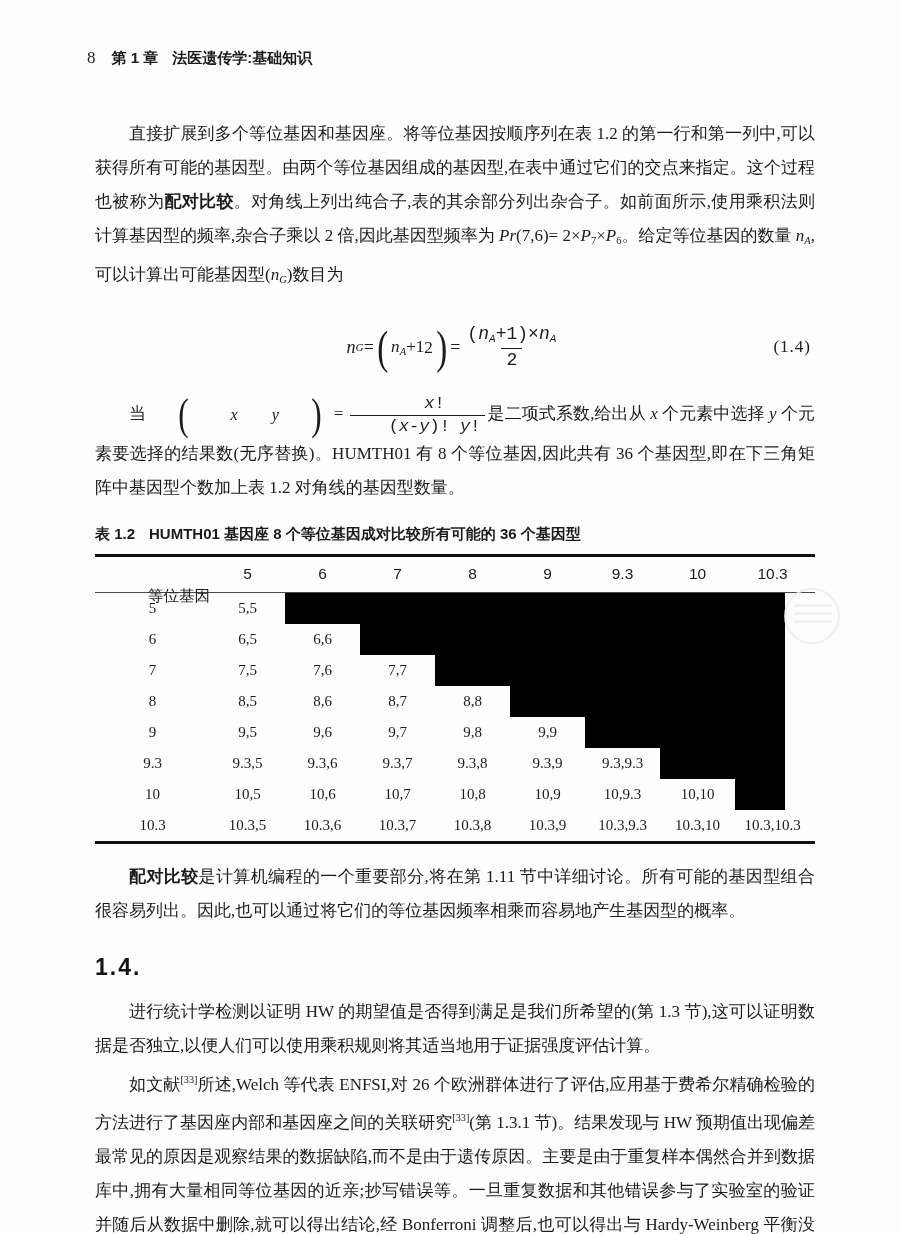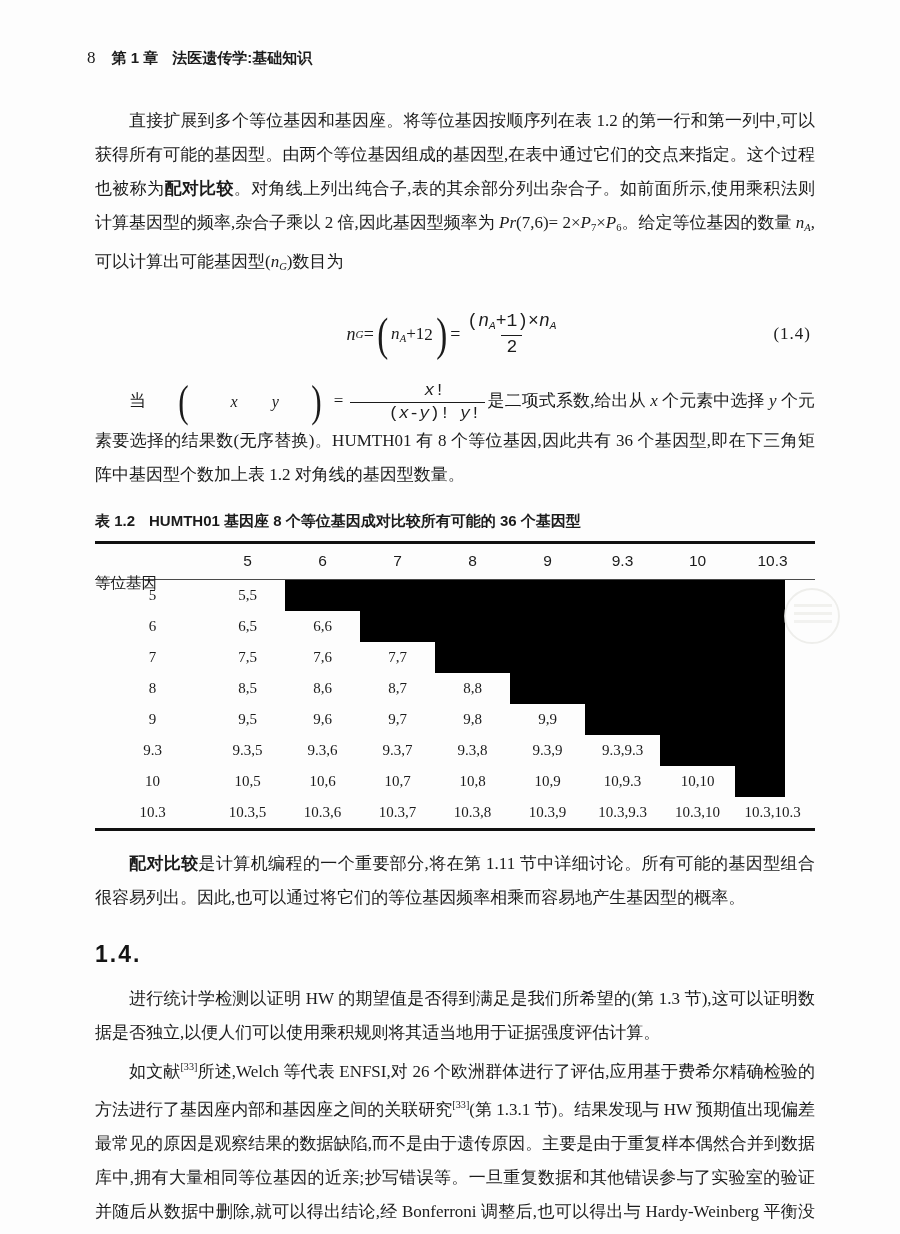--- a/index.html
+++ b/index.html
@@ -8,21 +8,21 @@
     font-family:"Liberation Serif","DejaVu Serif",serif;color:#1b1b1b;
   }
   .page{position:absolute;left:95px;top:48px;width:720px;}
   
   .runhead{display:flex;align-items:baseline;margin-left:-8px;}
   .pagenum{font-size:17px;}
   .chap{font-family:"Liberation Sans","DejaVu Sans",sans-serif;font-weight:bold;font-size:15px;margin-left:16px;}
   .chaptitle{font-family:"Liberation Sans","DejaVu Sans",sans-serif;font-weight:bold;font-size:15px;margin-left:14px;}
   
   .para{font-size:17px;line-height:34px;text-align:justify;text-indent:2em;margin:0;}
-  .p1{margin-top:36px;}
+  .p1{margin-top:49px;}
   .p2{margin-top:6px;}
   .p3{margin-top:16px;}
   .p4{margin-top:14px;}
   .p5{margin-top:0;}
   .it{font-style:italic;}
   .emh{font-family:"Liberation Sans","DejaVu Sans",sans-serif;font-weight:bold;}
   .sb{font-size:0.62em;vertical-align:-0.3em;}
   .sb.it{font-style:italic;}
   .sp{font-size:0.6em;vertical-align:super;}
   
@@ -35,21 +35,21 @@
   
   .eqwrap{position:relative;margin:14px 0 10px 0;height:72px;}
   .eq{position:absolute;left:0;right:0;top:0;bottom:0;display:flex;align-items:center;justify-content:center;font-size:18px;}
   .eqtag{position:absolute;right:4px;top:50%;transform:translateY(-50%);font-size:17px;letter-spacing:1px;}
   
   .tcaption{margin-top:20px;font-family:"Liberation Sans","DejaVu Sans",sans-serif;font-weight:bold;font-size:15px;}
   .tcaption .cgap{display:inline-block;width:14px;}
   .gtable{margin-top:10px;width:720px;border-top:3px solid #111;border-bottom:3px solid #111;}
   .thead{display:flex;height:35px;align-items:center;border-bottom:1px solid #4a4a4a;
          font-family:"Liberation Sans","DejaVu Sans",sans-serif;font-size:15.5px;}
-  .thead .corner{width:115px;text-align:left;margin-top:45px;}
+  .thead .corner{width:115px;text-align:right;margin-top:45px;}
   .thead .hc{width:75px;text-align:center;}
   .trow{display:flex;height:31px;align-items:center;position:relative;font-size:15px;}
   .tlabel{width:115px;text-align:center;}
   .tcell{width:75px;text-align:center;white-space:nowrap;}
   .tfill{position:absolute;top:0;bottom:0;right:30px;background:#000;}
   
   .sechead{margin-top:26px;margin-bottom:8px;font-family:"Liberation Sans","DejaVu Sans",sans-serif;
            font-weight:bold;font-size:23px;color:#141414;display:flex;align-items:baseline;flex-direction:column;}
   .sechead .num{letter-spacing:2px;margin-right:14px;}
   

